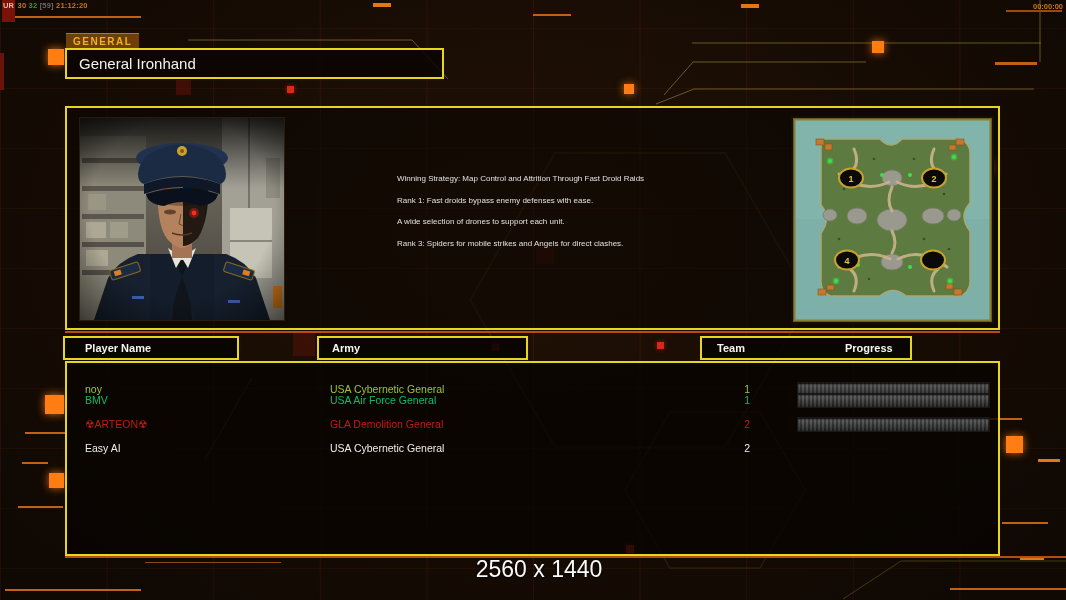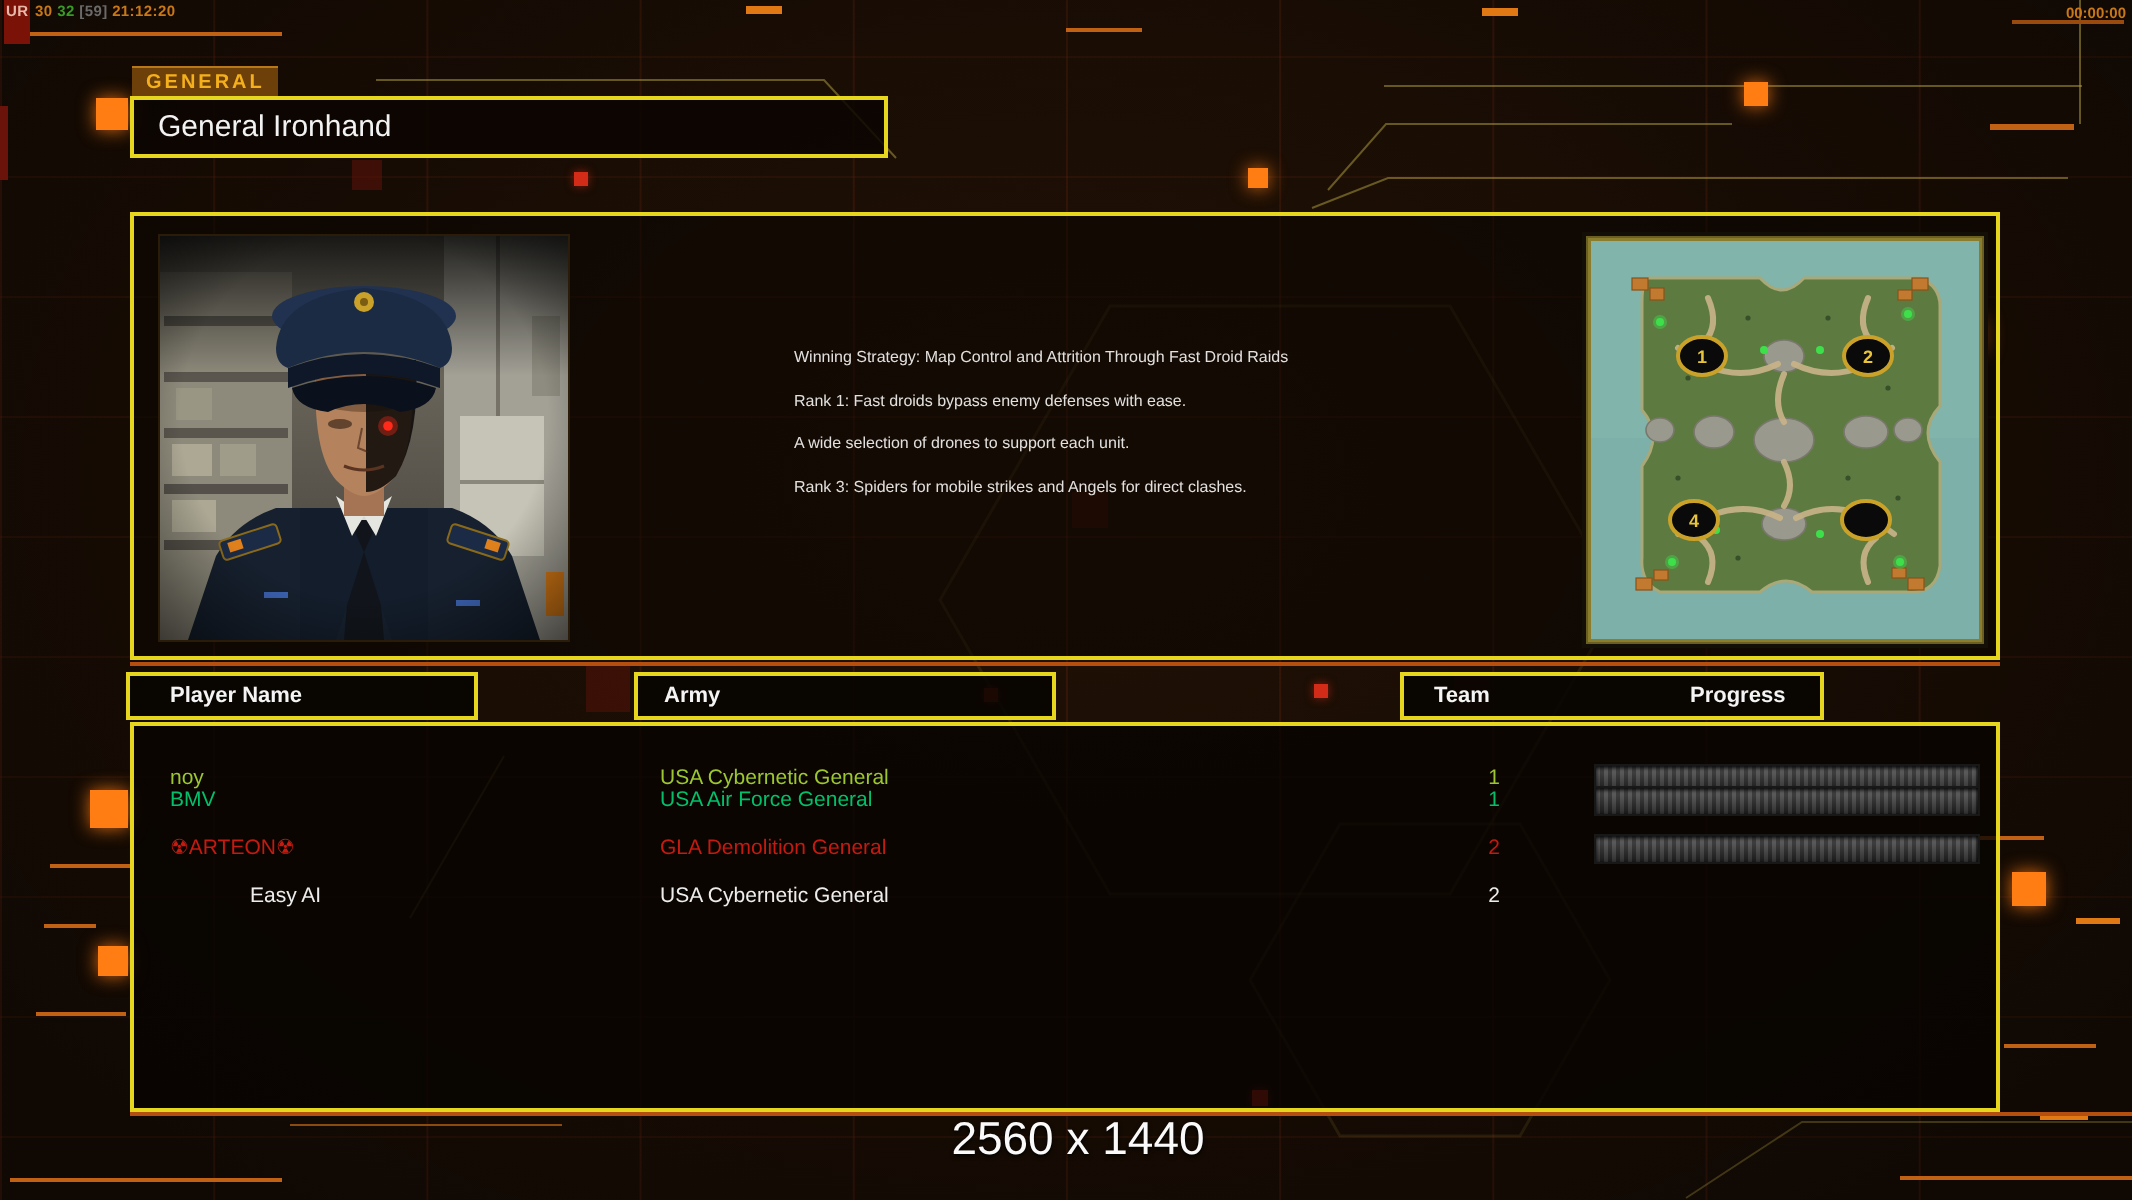--- a/index.html
+++ b/index.html
@@ -341,21 +341,21 @@
     </div>
 
     <div class="row" style="top:49px;">
       <span class="c-name" style="color: rgb(196, 26, 16);">☢ARTEON☢</span>
       <span class="c-army" style="color: rgb(196, 26, 16);">GLA Demolition General</span>
       <span class="c-team" style="color: rgb(196, 26, 16);">2</span>
       <span class="c-bar"></span>
     </div>
 
     <div class="row" style="top:73px;">
-      <span class="c-name" style="color: rgb(237, 237, 237); margin-left: 40px;">Easy AI</span>
+      <span class="c-name" style="color: rgb(237, 237, 237);">Easy AI</span>
       <span class="c-army" style="color: rgb(237, 237, 237);">USA Cybernetic General</span>
       <span class="c-team" style="color: rgb(237, 237, 237);">2</span>
 
     </div>
   </div>
   <div class="hline" style="left:65px;top:556px;width:1001px;"></div>
 
   <div class="abs res">2560 x 1440</div>
 
 </div>

